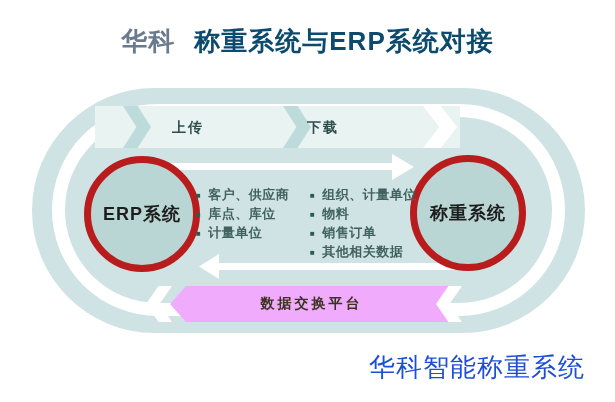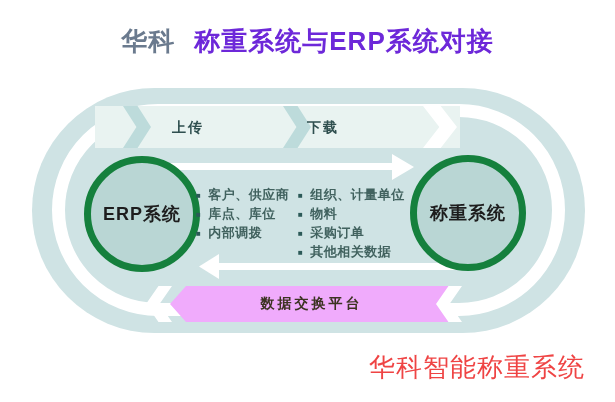--- a/index.html
+++ b/index.html
@@ -2,21 +2,21 @@
 <html><head>
 <meta charset="utf-8">
 <style>
   html,body{margin:0;padding:0;}
   body{font-family:"Liberation Sans", sans-serif;}
   .page{position:relative;width:615px;height:402px;background:#ffffff;overflow:hidden;}
 
   
   .title{position:absolute;top:24px;left:0;width:615px;text-align:center;font-size:26px;letter-spacing:1px;}
   .title .brand{font-family:"DejaVu Serif", serif;font-weight:600;color:#6a7a8e;margin-right:19px;}
-  .title .main{font-weight:800;color:#6d28d9;}
+  .title .main{font-weight:800;color:#0c4a6e;}
 
   
   .capsule{position:absolute;left:32px;top:88px;width:553px;height:245px;background:#cfe3e4;border-radius:123px;}
   .ring{position:absolute;left:52px;top:104px;width:513px;height:212px;border:13px solid #ffffff;border-radius:106px;box-sizing:border-box;}
 
   
   .band{position:absolute;left:95px;top:106px;width:365px;height:42px;background:#e9f3f1;}
   .chev{position:absolute;top:0;width:28px;height:42px;background:#bddbdb;
         clip-path:polygon(0 0,52% 0,100% 50%,52% 100%,0 100%,48% 50%);}
   .chev.white{background:#ffffff;width:34px;}
@@ -24,40 +24,40 @@
               font-size:14px;font-weight:700;color:#2f4f4f;letter-spacing:2px;}
 
   
   .shaft{position:absolute;background:#ffffff;height:7px;}
   .head{position:absolute;background:#ffffff;}
   .head.right{clip-path:polygon(0 0,100% 50%,0 100%);}
   .head.left{clip-path:polygon(100% 0,0 50%,100% 100%);}
 
   
   .node{position:absolute;width:116px;height:116px;border-radius:50%;background:#b9d6d4;
-        border:7px solid #15803d;box-sizing:border-box;display:flex;align-items:center;justify-content:center;}
+        border:7px solid #b91c1c;box-sizing:border-box;display:flex;align-items:center;justify-content:center;}
   .node span{font-weight:800;color:#1d1d1d;font-size:18px;letter-spacing:1px;}
 
   
   .list-col{position:absolute;top:184px;width:110px;}
   .list-item{height:19px;line-height:19px;white-space:nowrap;}
   .bullet{color:#2c5a58;font-size:8px;vertical-align:1px;margin-right:3px;}
   .item-text{color:#41625f;font-size:13px;font-weight:600;letter-spacing:0.5px;}
 
   
   .ribbon{position:absolute;left:170px;top:286px;width:283px;height:36px;background:#f0abfc;
           clip-path:polygon(16px 0,100% 0,calc(100% - 16px) 50%,100% 100%,16px 100%,0 50%);
           display:flex;align-items:center;justify-content:center;}
   .ribbon span{font-size:14px;font-weight:800;color:#3c3322;letter-spacing:3px;}
   .rib-chev{position:absolute;top:286px;width:26px;height:36px;background:#ffffff;
             clip-path:polygon(0 0,52% 0,100% 50%,52% 100%,0 100%,48% 50%);transform:scaleX(-1);}
 
   
   .watermark{position:absolute;left:325px;top:350px;width:260px;text-align:right;
-             font-family:"DejaVu Serif", serif;font-size:26px;color:#ef4444;letter-spacing:1px;}
+             font-family:"DejaVu Serif", serif;font-size:26px;color:#1d4ed8;letter-spacing:1px;}
 </style>
 </head>
 <body>
 
 <div class="page">
 
   <div class="title">
     <span class="brand">华科</span><span class="main">称重系统与ERP系统对接</span>
   </div>
 
@@ -90,36 +90,36 @@
     <div class="list-item">
       <span class="bullet">■</span>
       <span class="item-text">客户、供应商</span>
     </div>
     <div class="list-item">
       <span class="bullet">■</span>
       <span class="item-text">库点、库位</span>
     </div>
     <div class="list-item">
       <span class="bullet">■</span>
-      <span class="item-text">内部调拨</span>
+      <span class="item-text">计量单位</span>
     </div>
   </div>
 
-  <div class="list-col" style="left:298px;width:120px;">
+  <div class="list-col" style="left:310px;width:120px;">
     <div class="list-item">
       <span class="bullet">■</span>
       <span class="item-text">组织、计量单位</span>
     </div>
     <div class="list-item">
       <span class="bullet">■</span>
       <span class="item-text">物料</span>
     </div>
     <div class="list-item">
       <span class="bullet">■</span>
-      <span class="item-text">采购订单</span>
+      <span class="item-text">销售订单</span>
     </div>
     <div class="list-item">
       <span class="bullet">■</span>
       <span class="item-text">其他相关数据</span>
     </div>
   </div>
 
   <div class="rib-chev" style="left:146px;"></div>
   <div class="ribbon">
     <span>数据交换平台</span>

